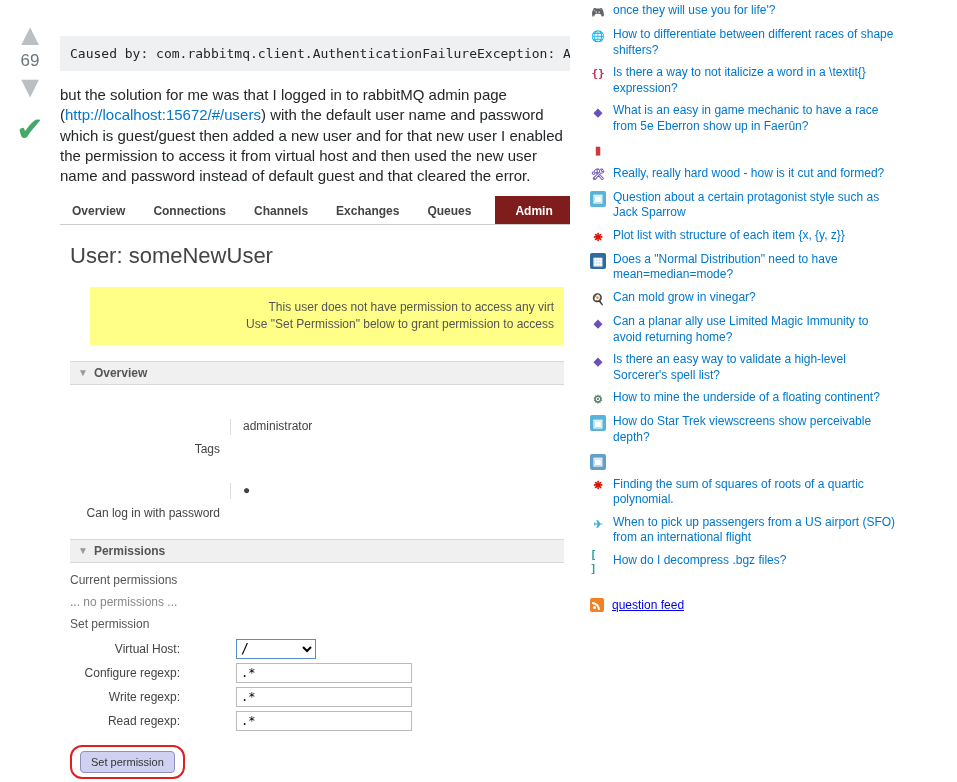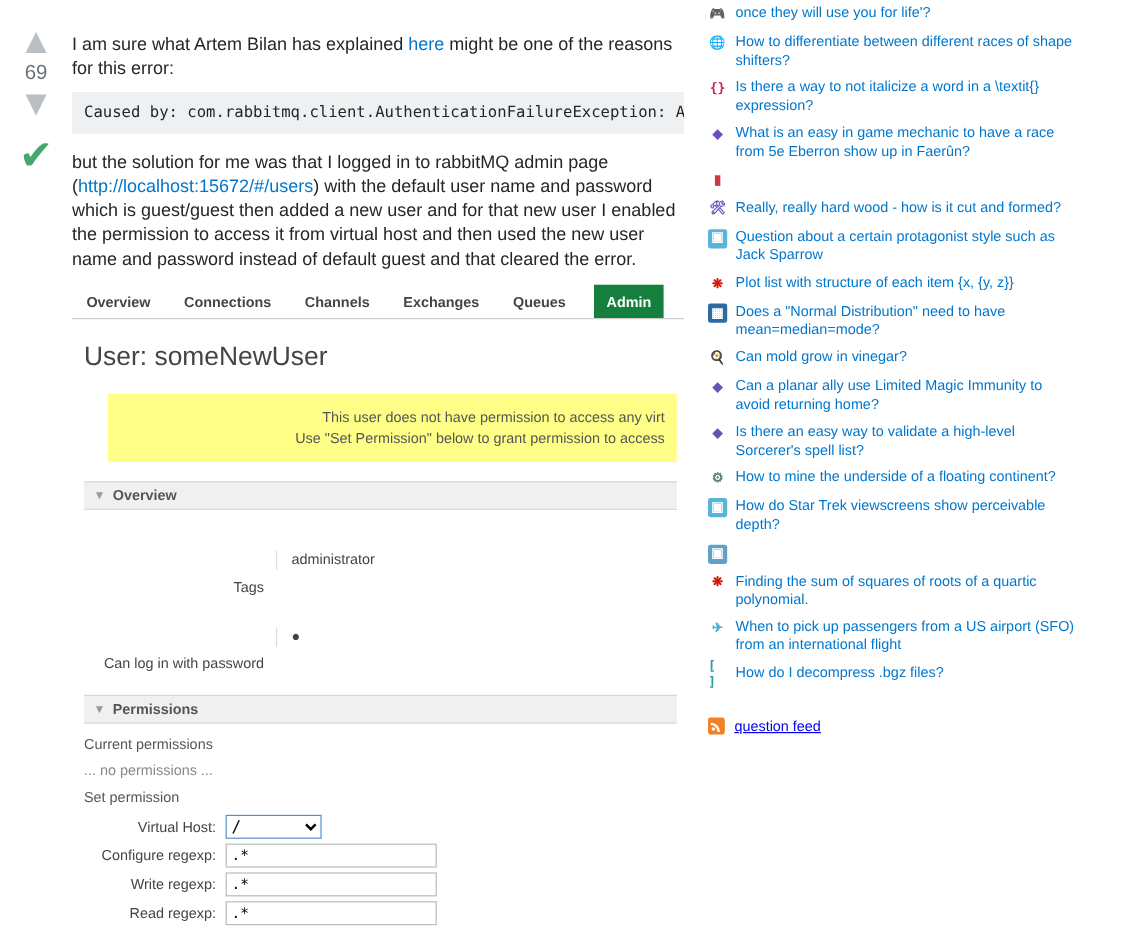--- a/index.html
+++ b/index.html
@@ -79,23 +79,23 @@
     gap: 20px;
   }
   .tabs .tab {
     padding: 8px 4px 6px;
     font-weight: bold;
     color: #444;
     font-size: 12px;
     cursor: pointer;
   }
   .tabs .tab.active {
-    background: #15803d;
+    background: #7f1d1d;
     color: #fff;
-    padding: 8px 10px 6px;
+    padding: 8px 20px 6px;
   }
   .rabbit-body { padding: 6px 6px 6px 10px; }
   .user-heading {
     font-size: 22px;
     font-weight: normal;
     color: #444;
     margin: 12px 0 18px 0;
     font-family: Verdana, sans-serif;
   }
   .user-heading .uname { color: #444; }
@@ -121,21 +121,21 @@
     align-items: center;
     gap: 6px;
   }
   .tri { color: #999; font-size: 10px; }
   .kv-table { margin: 4px 0; }
   .kv-row { display: flex; align-items: center; padding: 3px 0; }
   .kv-label { width: 150px; text-align: right; padding-right: 10px; color: #444; margin-top: 44px; }
   .kv-sep { border-left: 1px solid #ddd; padding-left: 12px; min-height: 16px; }
   .sub-heading { font-size: 12px; color: #555; margin: 8px 0; }
   .sub-text { color: #888; margin: 6px 0; font-size: 12px; }
-  .form-row { display: flex; align-items: center; margin: 4px 0; }
+  .form-row { display: flex; align-items: center; margin: 4px 0; gap: 48px; }
   .form-label { width: 110px; text-align: right; padding-right: 8px; color: #444; }
   .form-row input[type=text] {
     width: 166px;
     font-family: Consolas, monospace;
     font-size: 12px;
     padding: 2px 4px;
     border: 1px solid #bbb;
     background: #fff;
   }
   .form-row select.vh {
@@ -204,23 +204,20 @@
 
 <div class="page">
   <div class="vote-col">
     <div class="vote-arrow">▲</div>
     <div class="vote-count">69</div>
     <div class="vote-arrow">▼</div>
     <div class="checkmark">✔</div>
   </div>
 
   <div class="answer-col">
-    <div class="answer-text">
-      <span>I am sure what Artem Bilan has explained </span><a href="#">here</a><span> might be one of the reasons for this error:</span>
-    </div>
     <pre class="codeblock">Caused by: com.rabbitmq.client.AuthenticationFailureException: ACCESS_REFUSED - Login was refused using authentication mechanism PLAIN.</pre>
     <div class="answer-text">
       <span>but the solution for me was that I logged in to rabbitMQ admin page (</span><a href="#">http://localhost:15672/#/users</a><span>) with the default user name and password which is guest/guest then added a new user and for that new user I enabled the permission to access it from virtual host and then used the new user name and password instead of default guest and that cleared the error.</span>
     </div>
 
     <div class="rabbit-panel">
       <div class="tabs">
         <div class="tab">Overview</div>
         <div class="tab">Connections</div>
         <div class="tab">Channels</div>

